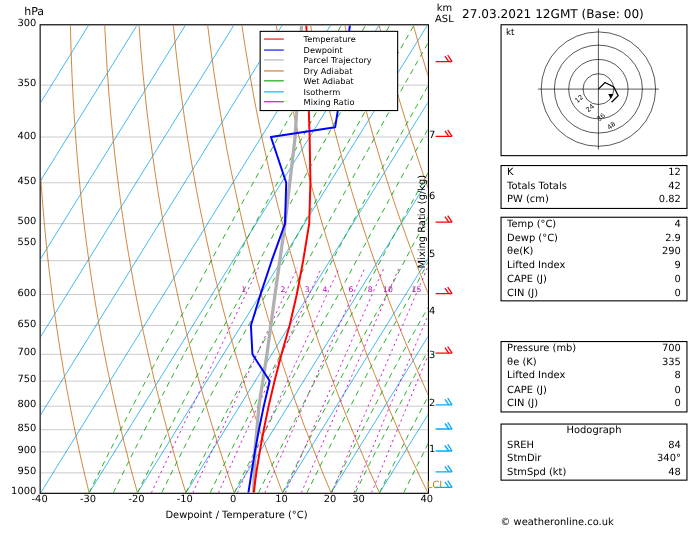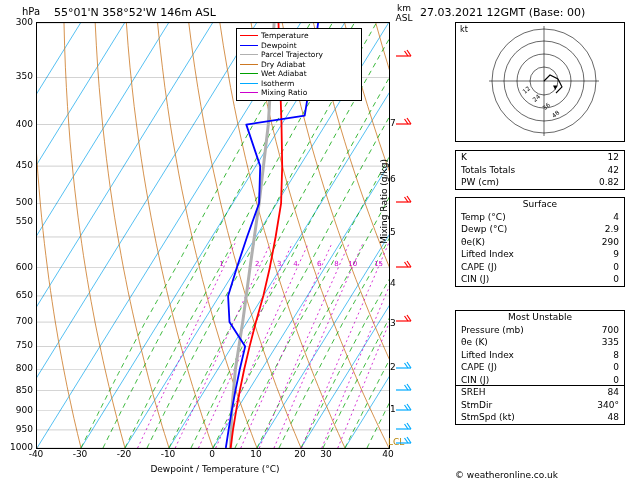--- a/index.html
+++ b/index.html
@@ -14,21 +14,21 @@
   .plot{left:36px;top:22px;width:352px;height:425px;border:1px solid #000;background:#fff;overflow:hidden;}
   .yaxis{left:0px;top:22px;width:36px;height:427px;}
   .ylab{position:absolute;right:3px;font-size:9px;text-align:right;width:52px;}
   .xlab{position:absolute;font-size:9px;text-align:center;width:30px;top:449px;}
   #xaxis-title{left:100px;top:464px;width:230px;text-align:center;font-size:9px;}
   #yaxis-mix-title{left:377px;top:232px;width:14px;font-size:9px;transform:rotate(-90deg);transform-origin:center center;white-space:nowrap;text-align:center;}
   .kmlab{position:absolute;left:390px;font-size:9px;color:#000;width:16px;text-align:left;}
   #lcl-label{left:388px;top:437px;font-size:9px;color:#b8860b;}
   
   .legend{left:236px;top:28px;width:118px;background:#fff;border:1px solid #000;padding:2px 3px;font-size:7.5px;line-height:9.5px;}
-  .legrow{display:flex;align-items:center;gap:3px;height:9.5px;}
+  .legrow{display:flex;align-items:center;gap:18px;height:9.5px;}
   .legline{width:18px;height:0;border-top-width:1.5px;border-top-style:solid;display:inline-block;}
   
   .hodo{left:455px;top:22px;width:168px;height:118px;border:1px solid #000;background:#fff;}
   #hodo-kt{left:460px;top:25px;font-size:8px;}
   
   .tbl{position:absolute;left:455px;width:168px;border:1px solid #000;background:#fff;font-size:9px;}
   .trow{display:flex;justify-content:space-between;padding:0 5px;line-height:12.5px;height:12.5px;}
   .thead{text-align:center;line-height:12.5px;height:12.5px;font-size:9px;}
   #tbl-main{top:150px;}
   #tbl-surface{top:197px;}
@@ -36,21 +36,20 @@
   #tbl-hodo{top:385px;}
   #copyright{left:455px;top:470px;font-size:9px;}
   .wm{position:absolute;left:393px;width:22px;height:14px;}
 </style>
 </head>
 <body>
 
 <div class="root">
 
   <div class="abs" id="hpa-label">hPa</div>
-  <div class="abs" id="skewt-title">55°01'N 358°52'W  146m ASL</div>
   <div class="abs" id="km-label">km<br>ASL</div>
   <div class="abs" id="right-title">27.03.2021 12GMT (Base: 00)</div>
 
   <div class="abs yaxis" id="yaxis">
       <div class="ylab" style="top: -5px;">300</div>
       <div class="ylab" style="top: 49.4149px;">350</div>
       <div class="ylab" style="top: 96.5512px;">400</div>
       <div class="ylab" style="top: 138.128px;">450</div>
       <div class="ylab" style="top: 175.32px;">500</div>
       <div class="ylab" style="top: 194px;">550</div>
@@ -311,21 +310,20 @@
       <div class="trow">
         <span>Totals Totals</span>
         <span>42</span>
       </div>
       <div class="trow">
         <span>PW (cm)</span>
         <span>0.82</span>
       </div>
     </div>
   <div class="tbl" id="tbl-surface">
-      <div class="thead">Surface</div>
       <div class="trow">
         <span>Temp (°C)</span>
         <span>4</span>
       </div>
       <div class="trow">
         <span>Dewp (°C)</span>
         <span>2.9</span>
       </div>
       <div class="trow">
         <span>θe(K)</span>
@@ -338,21 +336,20 @@
       <div class="trow">
         <span>CAPE (J)</span>
         <span>0</span>
       </div>
       <div class="trow">
         <span>CIN (J)</span>
         <span>0</span>
       </div>
     </div>
   <div class="tbl" id="tbl-unstable">
-      <div class="thead">Most Unstable</div>
       <div class="trow">
         <span>Pressure (mb)</span>
         <span>700</span>
       </div>
       <div class="trow">
         <span>θe (K)</span>
         <span>335</span>
       </div>
       <div class="trow">
         <span>Lifted Index</span>
@@ -361,20 +358,21 @@
       <div class="trow">
         <span>CAPE (J)</span>
         <span>0</span>
       </div>
       <div class="trow">
         <span>CIN (J)</span>
         <span>0</span>
       </div>
     </div>
   <div class="tbl" id="tbl-hodo">
+      <div class="thead">Hodograph</div>
       <div class="trow">
         <span>SREH</span>
         <span>84</span>
       </div>
       <div class="trow">
         <span>StmDir</span>
         <span>340°</span>
       </div>
       <div class="trow">
         <span>StmSpd (kt)</span>

